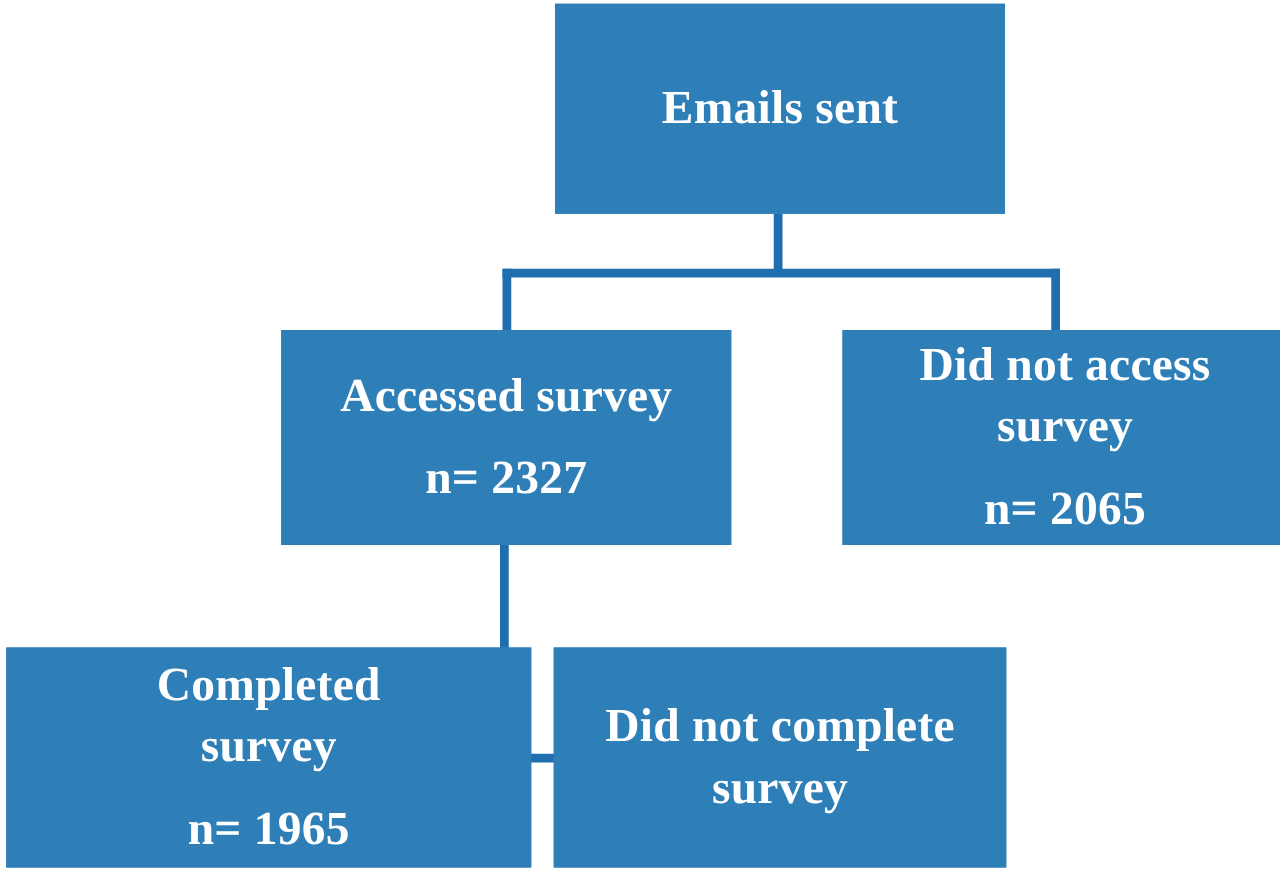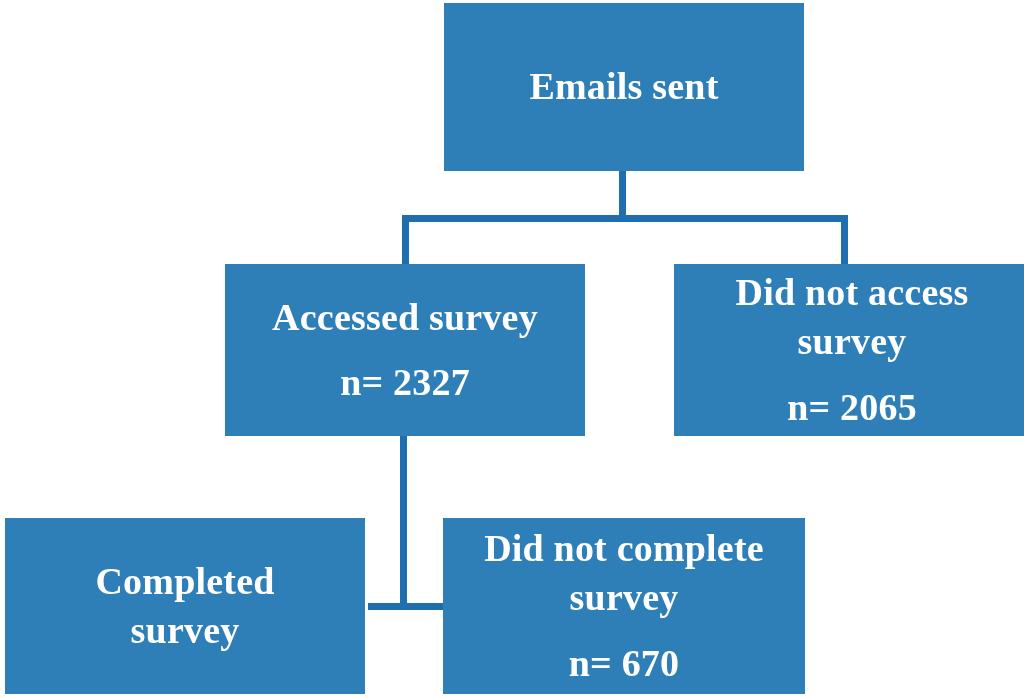--- a/index.html
+++ b/index.html
@@ -38,21 +38,21 @@
   }
   .node .count {
     display: block;
     margin-top: 0.42em;
   }
 
   
   #node-emails-sent      { left: 444px; top: 3px;   width: 360px; height: 168px; font-size: 38px; }
   #node-accessed-survey  { left: 225px; top: 264px; width: 360px; height: 172px; font-size: 38px; }
   #node-not-accessed     { left: 664px; top: 264px; width: 356px; height: 172px; font-size: 38px; }
-  #node-completed        { left: 5px;   top: 518px; width: 360px; height: 176px; font-size: 38px; }
+  #node-completed        { left: 5px;   top: 518px; width: 420px; height: 176px; font-size: 38px; }
   #node-not-completed    { left: 443px; top: 518px; width: 362px; height: 176px; font-size: 38px; }
 
   
   .conn {
     position: absolute;
     background: #1F6EAF;
   }
   
   #conn-stem-top     { left: 619px; top: 171px; width: 7px;   height: 50px; }
   
@@ -89,21 +89,21 @@
 
   <div class="node" id="node-not-accessed" style="background: rgb(46, 126, 184); border-color: rgb(46, 126, 184); color: rgb(255, 255, 255); margin-left: 10px;">
     <span class="label">Did not access
 survey</span>
     <span class="count">n= 2065</span>
   </div>
 
   <div class="node" id="node-completed" style="background: rgb(46, 126, 184); border-color: rgb(46, 126, 184); color: rgb(255, 255, 255);">
     <span class="label">Completed
 survey</span>
+    <span class="count">n= 1965</span>
   </div>
 
   <div class="node" id="node-not-completed" style="background: rgb(46, 126, 184); border-color: rgb(46, 126, 184); color: rgb(255, 255, 255);">
     <span class="label">Did not complete
 survey</span>
-    <span class="count">n= 670</span>
   </div>
 
 </div>
 
 </body></html>

